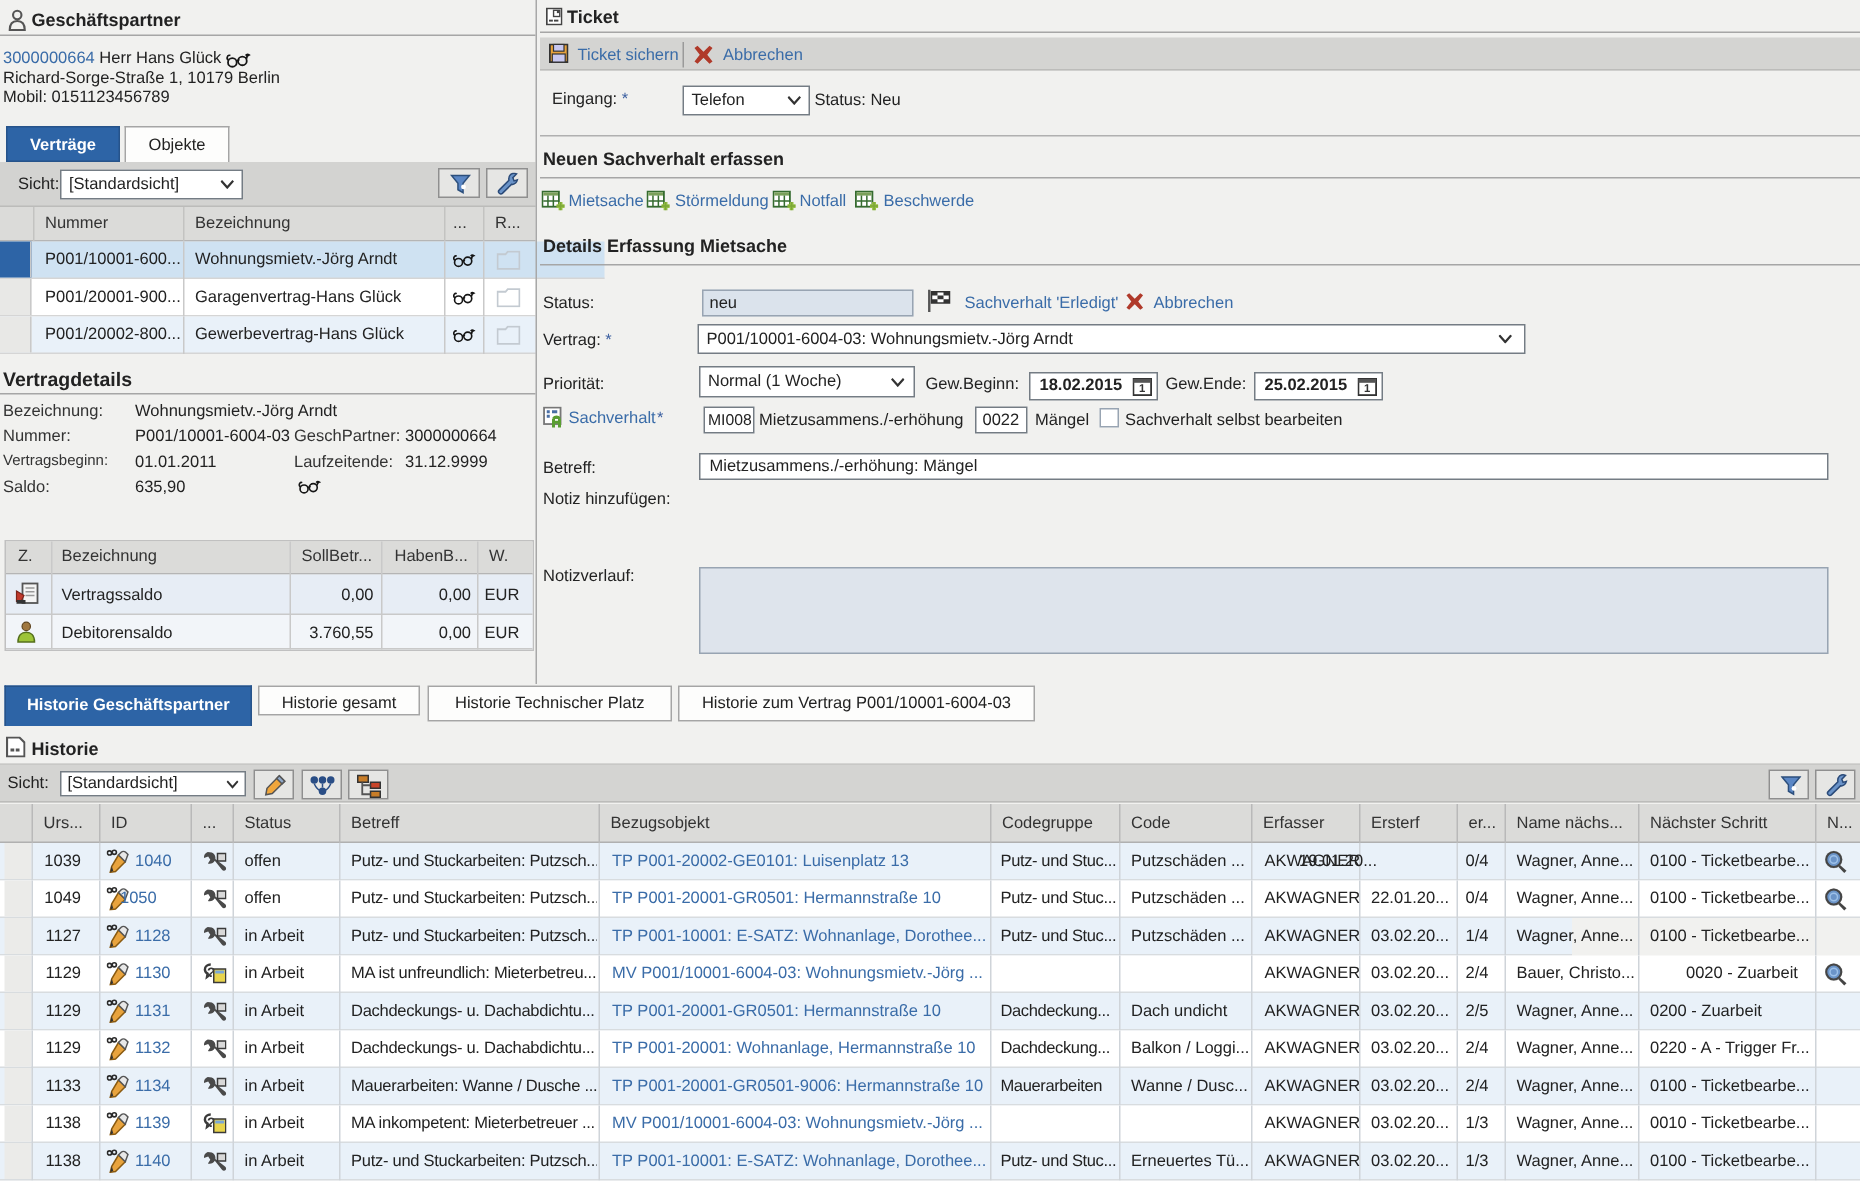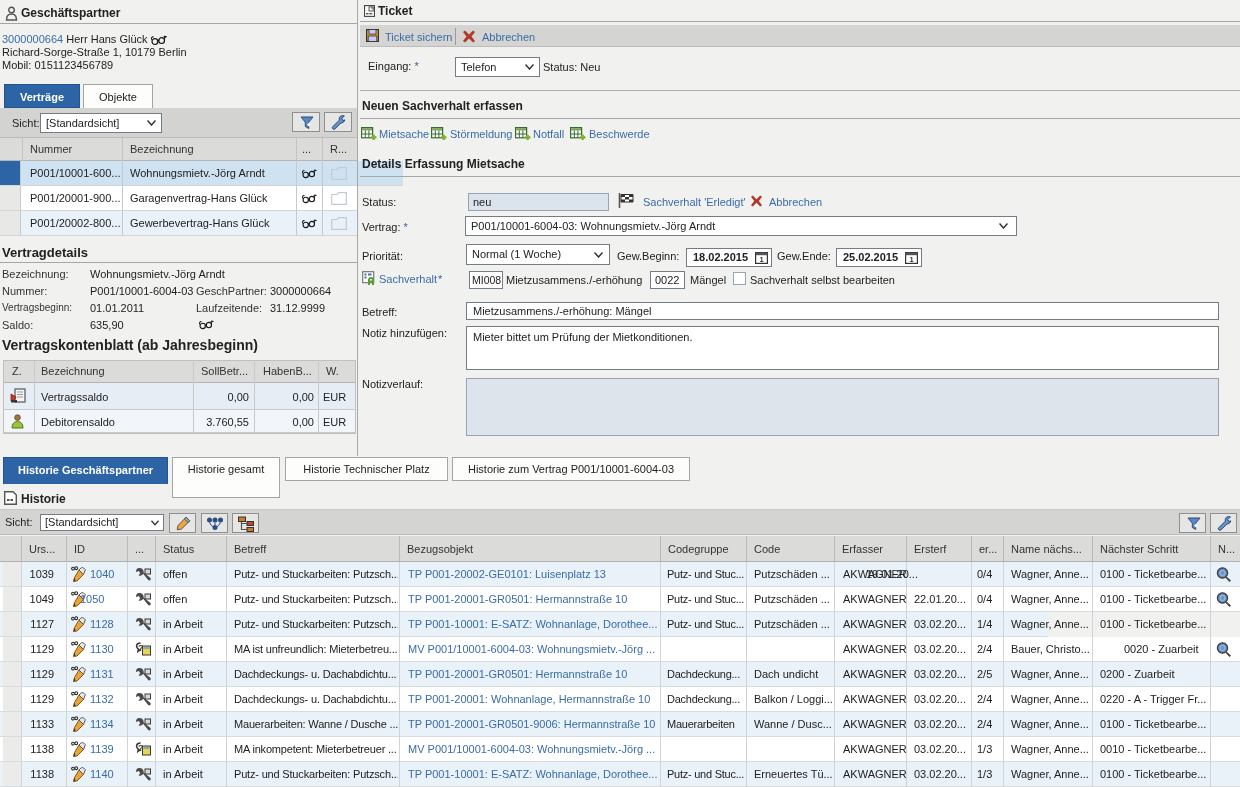--- a/index.html
+++ b/index.html
@@ -147,21 +147,20 @@
   <svg class="abs" style="left:198px;top:319px;" width="16" height="11" viewBox="0 0 17 12">
     <g fill="none" stroke="#161616" stroke-width="1.2">
         <circle cx="4.9" cy="7.6" r="2.9"></circle>
         <circle cx="11.6" cy="6.6" r="2.9"></circle>
         <path d="M7.7 6.9 q0.7-1.1 2-0.9" stroke-width="1.1"></path>
         <path d="M2.2 6.1 Q0.8 4.9 1.8 3.4 q0.7-0.9 1.8-0.4" stroke-width="1.1"></path>
         <path d="M14.4 5.1 q0-2.1 1.7-2.5 q-1.4-0.9-2.4 0.4" stroke-width="1.1"></path>
       </g>
   </svg>
 
-  <div class="abs" style="left:2px;top:337px;font-size:14px;font-weight:bold;">Vertragskontenblatt (ab Jahresbeginn)</div>
   <div class="abs" style="left:3px;top:360px;width:353px;height:74px;border:1px solid #c0c0c0;">
     <div class="abs" style="left:0;top:0;width:351px;height:22px;background:#dbdbd9;border-bottom:1px solid #b5b5b5;"></div>
     <div class="abs" style="left:8px;top:4px;color:#333;">Z.</div>
     <div class="abs" style="left:37px;top:4px;color:#333;">Bezeichnung</div>
     <div class="abs" style="left:197px;top:4px;color:#333;">SollBetr...</div>
     <div class="abs" style="left:259px;top:4px;color:#333;">HabenB...</div>
     <div class="abs" style="left:322px;top:4px;color:#333;">W.</div>
 <div class="abs" style="left:0;top:22px;width:351px;height:27px;background:#e7edf5;border-bottom:1px solid #c9c9c9;">
 <svg class="abs" style="left:6px;top:5px;" width="17" height="16" viewBox="0 0 17 16">
           <rect x="5" y="1" width="10" height="13" fill="#f4f4f4" stroke="#555" stroke-width="1.2"></rect>
@@ -334,29 +333,28 @@
   <div class="abs sel" style="left:109px;top:271px;width:34px;height:18px;line-height:16px;padding-left:2px;font-size:10.5px;">MI008</div>
   <div class="abs" style="left:146px;top:274px;">Mietzusammens./-erhöhung</div>
   <div class="abs sel" style="left:290px;top:271px;width:35px;height:18px;line-height:16px;padding-left:4px;">0022</div>
   <div class="abs" style="left:330px;top:274px;">Mängel</div>
   <div class="abs" style="left:373px;top:272px;width:13px;height:13px;background:#fff;border:1px solid #98a4b2;"></div>
   <div class="abs" style="left:390px;top:274px;">Sachverhalt selbst bearbeiten</div>
 
   <div class="abs" style="left:2px;top:306px;">Betreff:</div>
   <div class="abs sel" style="left:106px;top:302px;width:753px;height:18px;line-height:16px;padding-left:6px;">Mietzusammens./-erhöhung: Mängel</div>
   <div class="abs" style="left:2px;top:327px;">Notiz hinzufügen:</div>
-  <div class="abs sel" style="left:106px;top:326px;width:753px;height:44px;padding:4px 6px;">Mieter bittet um Prüfung der Mietkonditionen.</div>
   <div class="abs" style="left:2px;top:378px;">Notizverlauf:</div>
   <div class="abs" style="left:106px;top:378px;width:753px;height:58px;background:#dee4ec;border:1px solid #98a4b2;"></div>
 </div>
 
 <div class="abs" id="bottom" style="left:0;top:456px;width:1240px;height:331px;">
 
   <div class="abs" style="left:3px;top:1px;width:165px;height:27px;background:#2d64a6;color:#fff;font-weight:bold;text-align:center;line-height:25px;font-size:11px;border:1px solid #26538a;border-bottom:none;">Historie Geschäftspartner</div>
-  <div class="abs" style="left:172px;top:1px;width:108px;height:41px;background:#fdfdfc;color:#222;text-align:center;line-height:23px;font-size:11px;border:1px solid #a5a5a5;">Historie gesamt</div>
+  <div class="abs" style="left:172px;top:1px;width:108px;height:20px;background:#fdfdfc;color:#222;text-align:center;line-height:23px;font-size:11px;border:1px solid #a5a5a5;">Historie gesamt</div>
   <div class="abs" style="left:285px;top:1px;width:163px;height:24px;background:#fdfdfc;color:#222;text-align:center;line-height:23px;font-size:11px;border:1px solid #a5a5a5;">Historie Technischer Platz</div>
   <div class="abs" style="left:452px;top:1px;width:238px;height:24px;background:#fdfdfc;color:#222;text-align:center;line-height:23px;font-size:11px;border:1px solid #a5a5a5;">Historie zum Vertrag P001/10001-6004-03</div>
 
   <svg class="abs" style="left:4px;top:35px;" width="13" height="14" viewBox="0 0 13 14">
     <path d="M0.7 0.7 H9 L12.3 4 V13.3 H0.7 Z" fill="#fff" stroke="#555" stroke-width="1.4"></path>
     <rect x="3" y="8" width="2.5" height="2" fill="#555"></rect>
       <rect x="6.5" y="8" width="2.5" height="2" fill="#555"></rect>
   </svg>
   <div class="abs hdr" style="left:21px;top:36px;">Historie</div>
 

